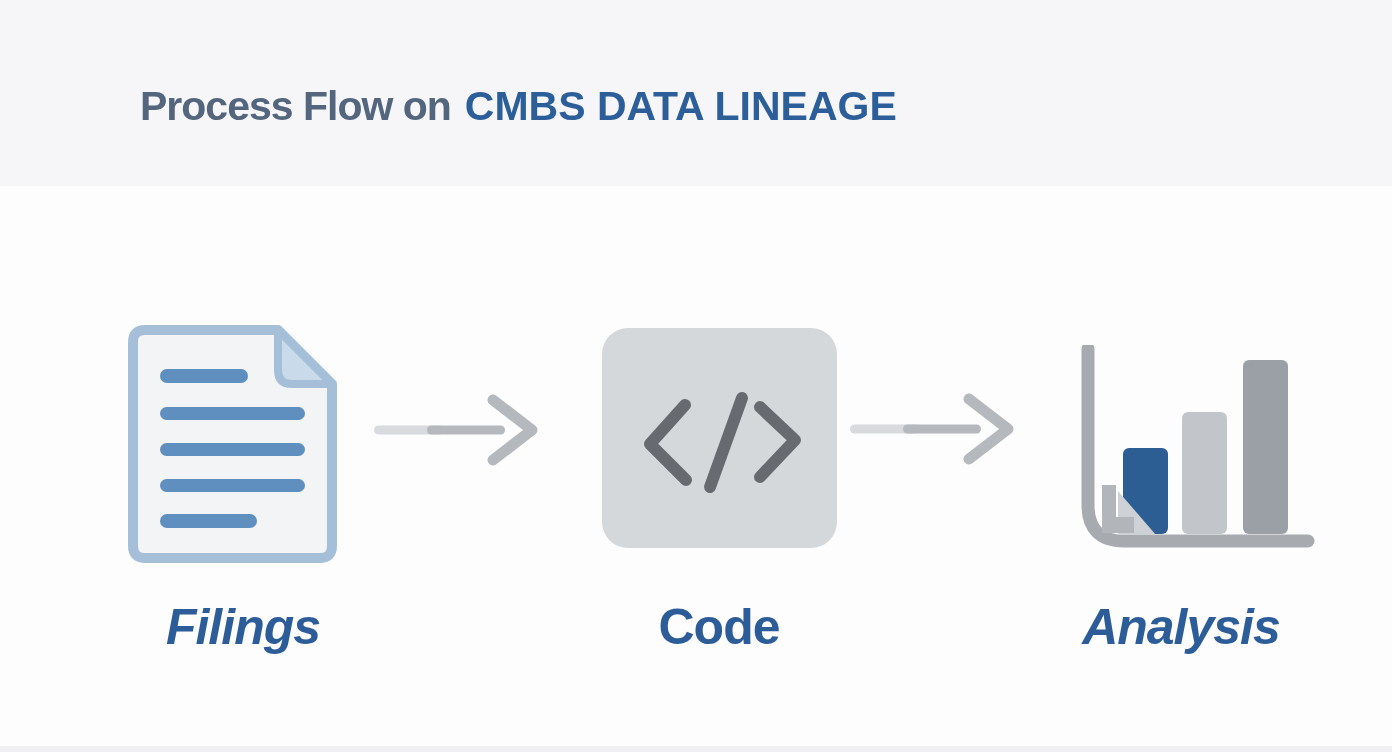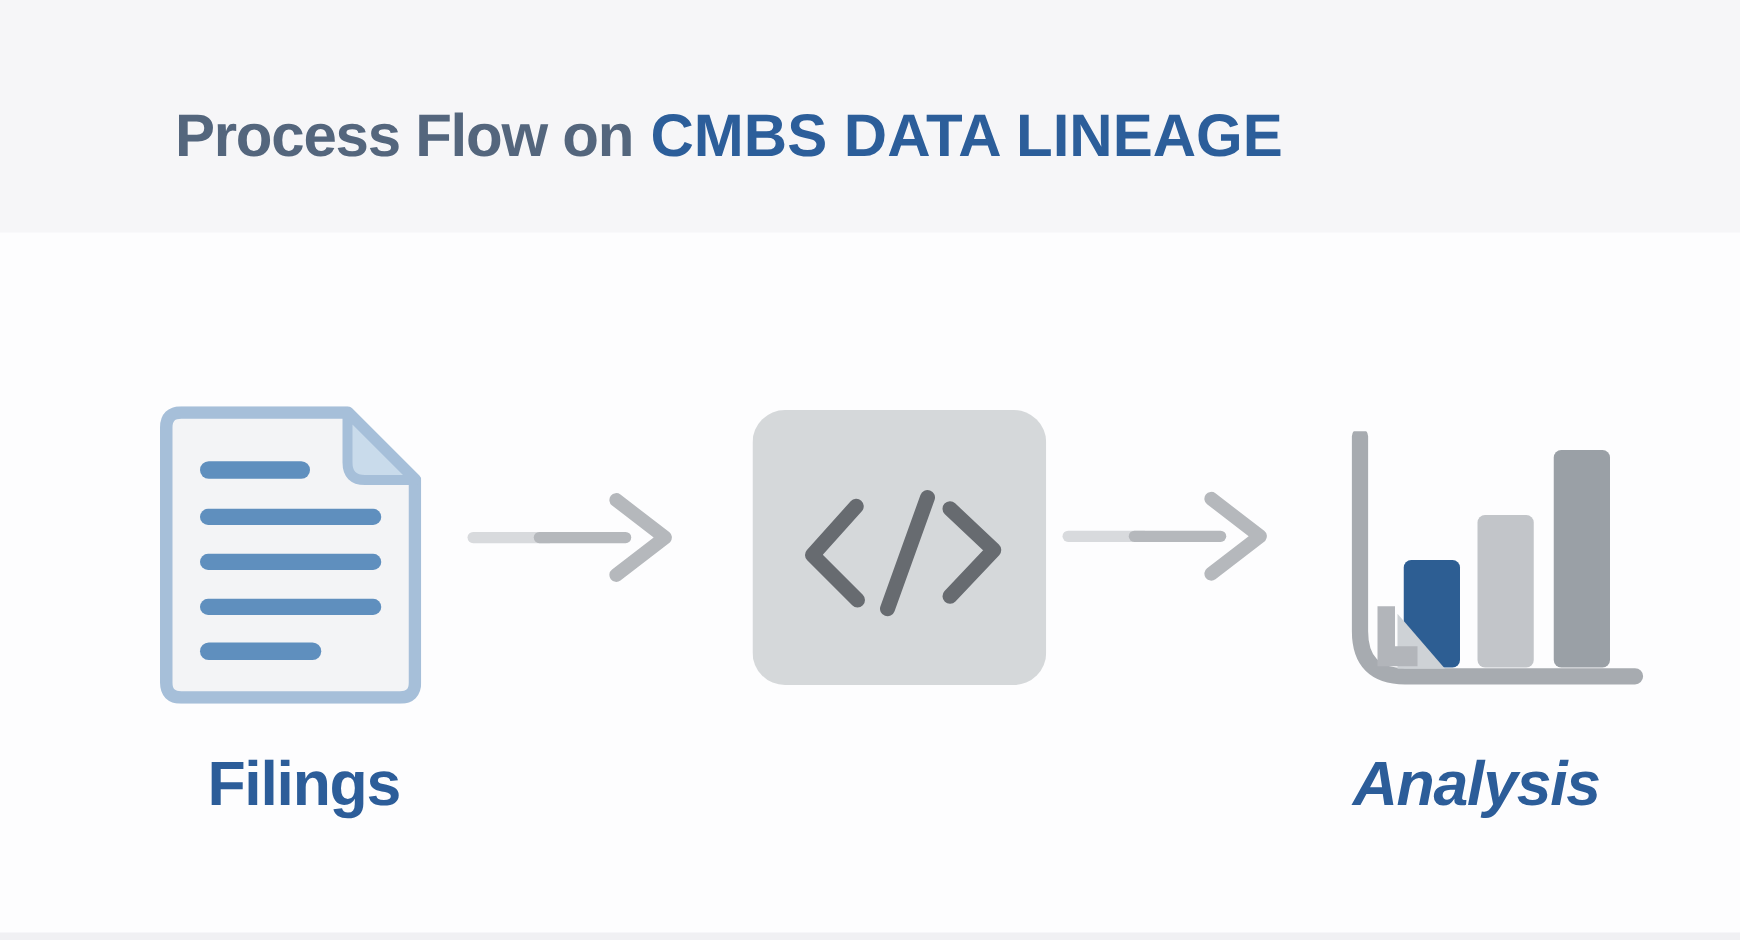--- a/index.html
+++ b/index.html
@@ -19,40 +19,40 @@
   .title-band {
     position: absolute;
     left: 0; top: 0;
     width: 1392px; height: 186px;
     background: var(--band-bg, #f6f6f8);
   }
   .page-title {
     position: absolute;
     left: 140px; top: 84px;
     margin: 0;
-    font-size: 48px;
+    font-size: 41px;
     line-height: 1.1;
     font-weight: bold;
     letter-spacing: -1px;
     white-space: nowrap;
   }
   .title-prefix { color: var(--title-slate, #54667d); }
   .title-emphasis { color: var(--title-blue, #2c5e9a); margin-left: 14px; letter-spacing: 0; }
 
   .stage-label {
     position: absolute;
     top: 598px;
     width: 300px;
     text-align: center;
     font-size: 50px;
     font-weight: bold;
     color: var(--label-blue, #2c5d99);
     letter-spacing: -1px;
   }
-  .label-filings  { left: 93px; }
+  .label-filings  { left: 93px; font-style: italic; }
   .label-code     { left: 569px; }
   .label-analysis { left: 1031px; font-style: italic; }
 
   .icon-abs { position: absolute; display: block; }
   .doc-icon   { left: 128px; top: 325px; }
   .code-icon  { left: 602px; top: 328px; }
   .chart-icon { left: 1078px; top: 345px; }
   .arrow-1    { left: 372px; top: 394px; }
   .arrow-2    { left: 848px; top: 393px; }
 
@@ -157,17 +157,18 @@
   <svg class="icon-abs chart-icon" width="240" height="210" viewBox="0 0 240 210">
     <path class="axis-stroke" d="M 10,4 L 10,160 Q 10,196 46,196 L 230,196"></path>
     <rect class="bar-blue" x="45" y="103" width="45" height="86" rx="6"></rect>
     <rect class="bar-light" x="104" y="67" width="45" height="122" rx="6"></rect>
     <rect class="bar-gray" x="165" y="15" width="45" height="174" rx="6"></rect>
     <polygon class="artifact-light" points="40,146 78,190 40,190"></polygon>
     <path class="artifact-gray" d="M 24,140 L 38,140 L 38,172 L 56,172 L 56,188 L 24,188 Z"></path>
   </svg>
 
   <div class="stage-label label-filings">Filings</div>
+  <div class="stage-label label-code">Code</div>
   <div class="stage-label label-analysis">Analysis</div>
 
   <div class="bottom-strip"></div>
 
 </div>
 
 </body></html>

